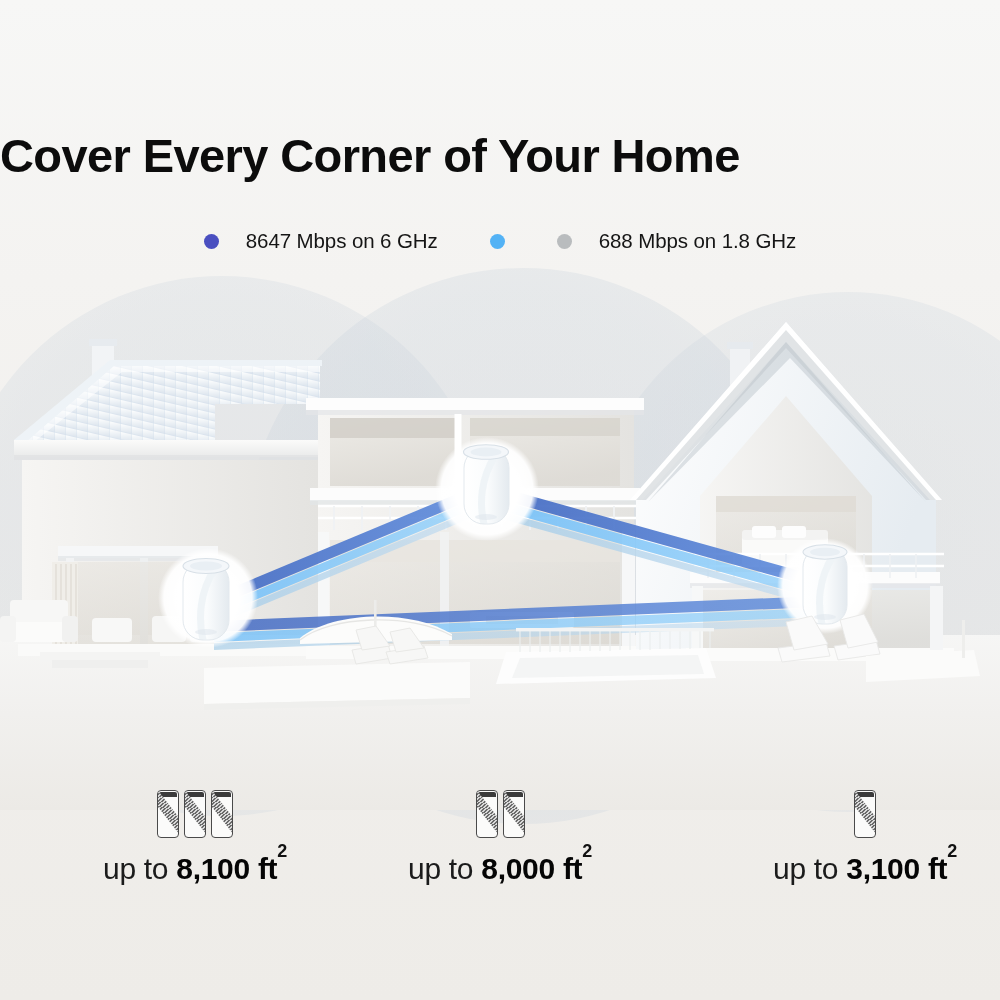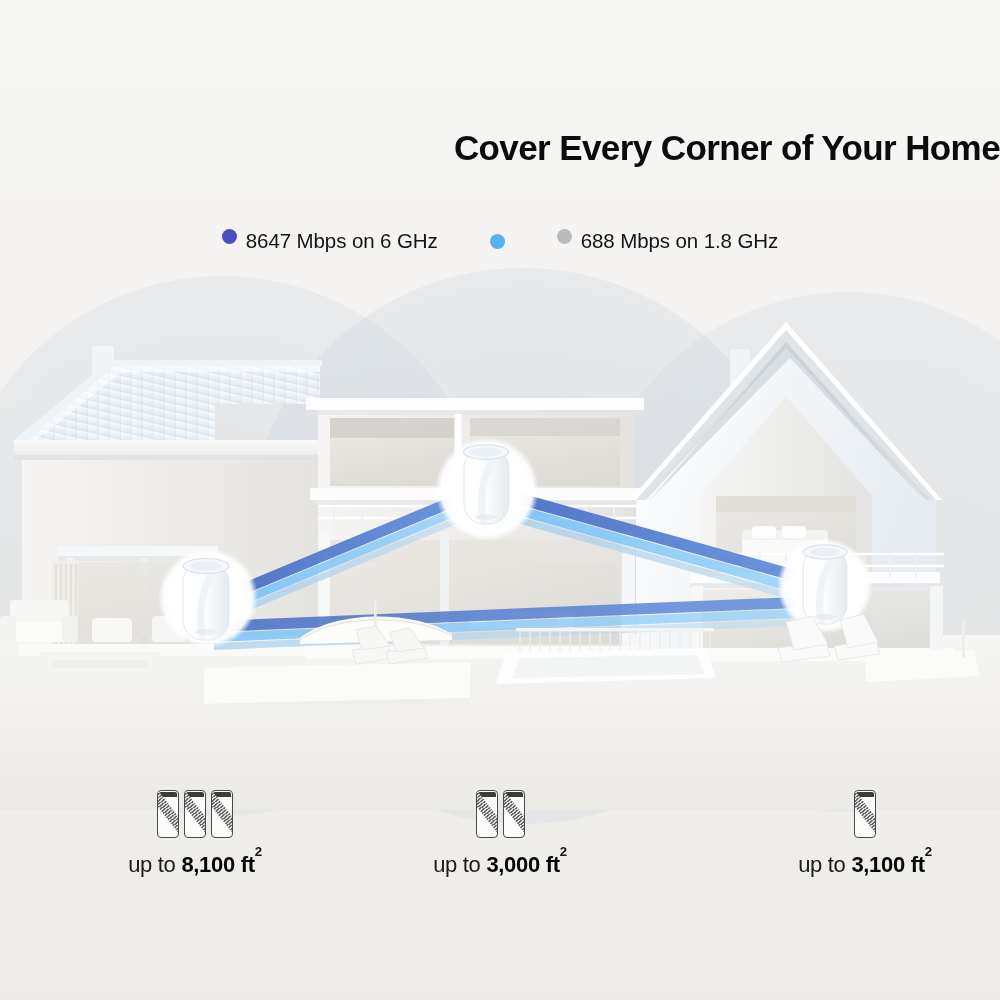--- a/index.html
+++ b/index.html
@@ -13,30 +13,30 @@
   #stage {
     position:absolute; inset:0; width:1000px; height:1000px;
     background:
       linear-gradient(180deg,#f7f7f6 0%,#f4f3f1 28%,#f1efec 62%,#eeece8 100%);
     overflow:hidden;
   }
 
   
   .headline {
     position:absolute; top:128px; left:0; width:1000px;
-    text-align:right;
-    font-size:35px; font-weight:700; letter-spacing:-0.6px;
+    text-align:left;
+    font-size:47px; font-weight:700; letter-spacing:-0.6px;
     color:#0c0c0c;
     font-family:"Liberation Sans", sans-serif;
   }
   .legend {
     position:absolute; top:229px; left:0; width:1000px;
     display:flex; justify-content:center; align-items:center; gap:52px;
   }
-  .legend-item { display:flex; align-items:flex-start; gap:9px; }
+  .legend-item { display:flex; align-items:center; gap:27px; }
   .legend-dot { width:15px; height:15px; border-radius:50%; flex:none; }
   .legend-label {
     font-size:20.5px; color:#151515; font-weight:400; white-space:nowrap;
     letter-spacing:-0.1px;
   }
 
   
   .halo { position:absolute; border-radius:50%; }
   #halo-left {
     left:-48px; top:276px; width:540px; height:540px;
@@ -71,21 +71,21 @@
     content:""; position:absolute; left:1px; right:1px; top:1px; height:5px;
     background:#3b3b3b; border-radius:2px 2px 0 0;
   }
   .unit::after{
     content:""; position:absolute; left:-7px; top:7px; width:10px; height:62px;
     background:repeating-linear-gradient(0deg,#6b6b6b 0 1.3px,#d9d9d9 1.3px 2.6px);
     transform:rotate(-38deg); transform-origin:top left;
   }
   .sqft {
     margin-top:14px;
-    font-size:22px; color:#111; white-space:nowrap; letter-spacing:-0.3px;
+    font-size:30px; color:#111; white-space:nowrap; letter-spacing:-0.3px;
   }
   .sqft .lead { font-weight:300; color:#1b1b1b; }
   .sqft .val  { font-weight:700; color:#050505; }
   .sqft sup { font-size:0.60em; font-weight:700; top:-0.62em; position:relative; }
 </style>
 </head>
 <body>
 
 <div id="stage">
 
@@ -382,21 +382,21 @@
       <span class="lead">up to </span><span class="val">8,100</span><span class="val">&nbsp;</span><span class="val">ft</span><sup>2</sup>
     </div>
   </div>
 
   <div class="col" id="col1" style="left:345px;width:310px;">
     <div class="units" id="units1">
         <div class="unit"></div>
         <div class="unit"></div>
       </div>
     <div class="sqft">
-      <span class="lead">up to </span><span class="val">3,000</span><span class="val">&nbsp;</span><span class="val">ft</span><sup>2</sup>
+      <span class="lead">up to </span><span class="val">8,000</span><span class="val">&nbsp;</span><span class="val">ft</span><sup>2</sup>
     </div>
   </div>
 
   <div class="col" id="col2" style="left:710px;width:310px;">
     <div class="units" id="units2">
         <div class="unit"></div>
       </div>
     <div class="sqft">
       <span class="lead">up to </span><span class="val">3,100</span><span class="val">&nbsp;</span><span class="val">ft</span><sup>2</sup>
     </div>

